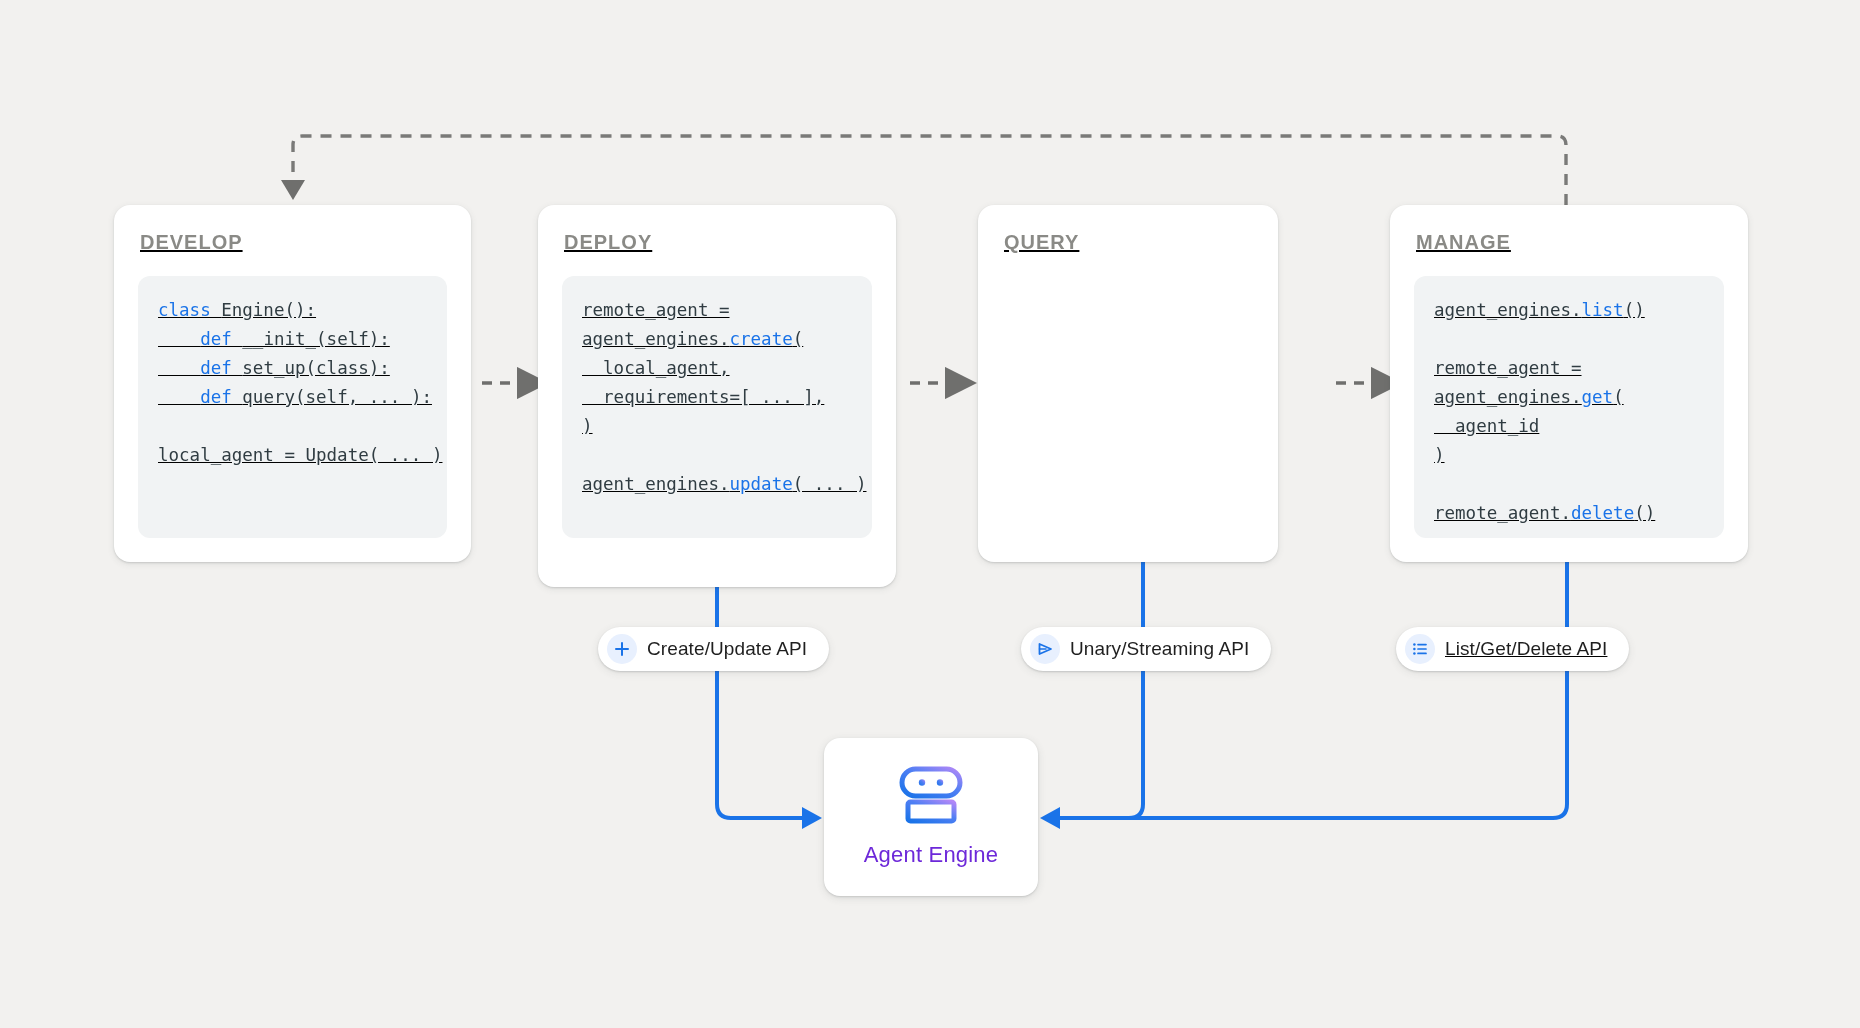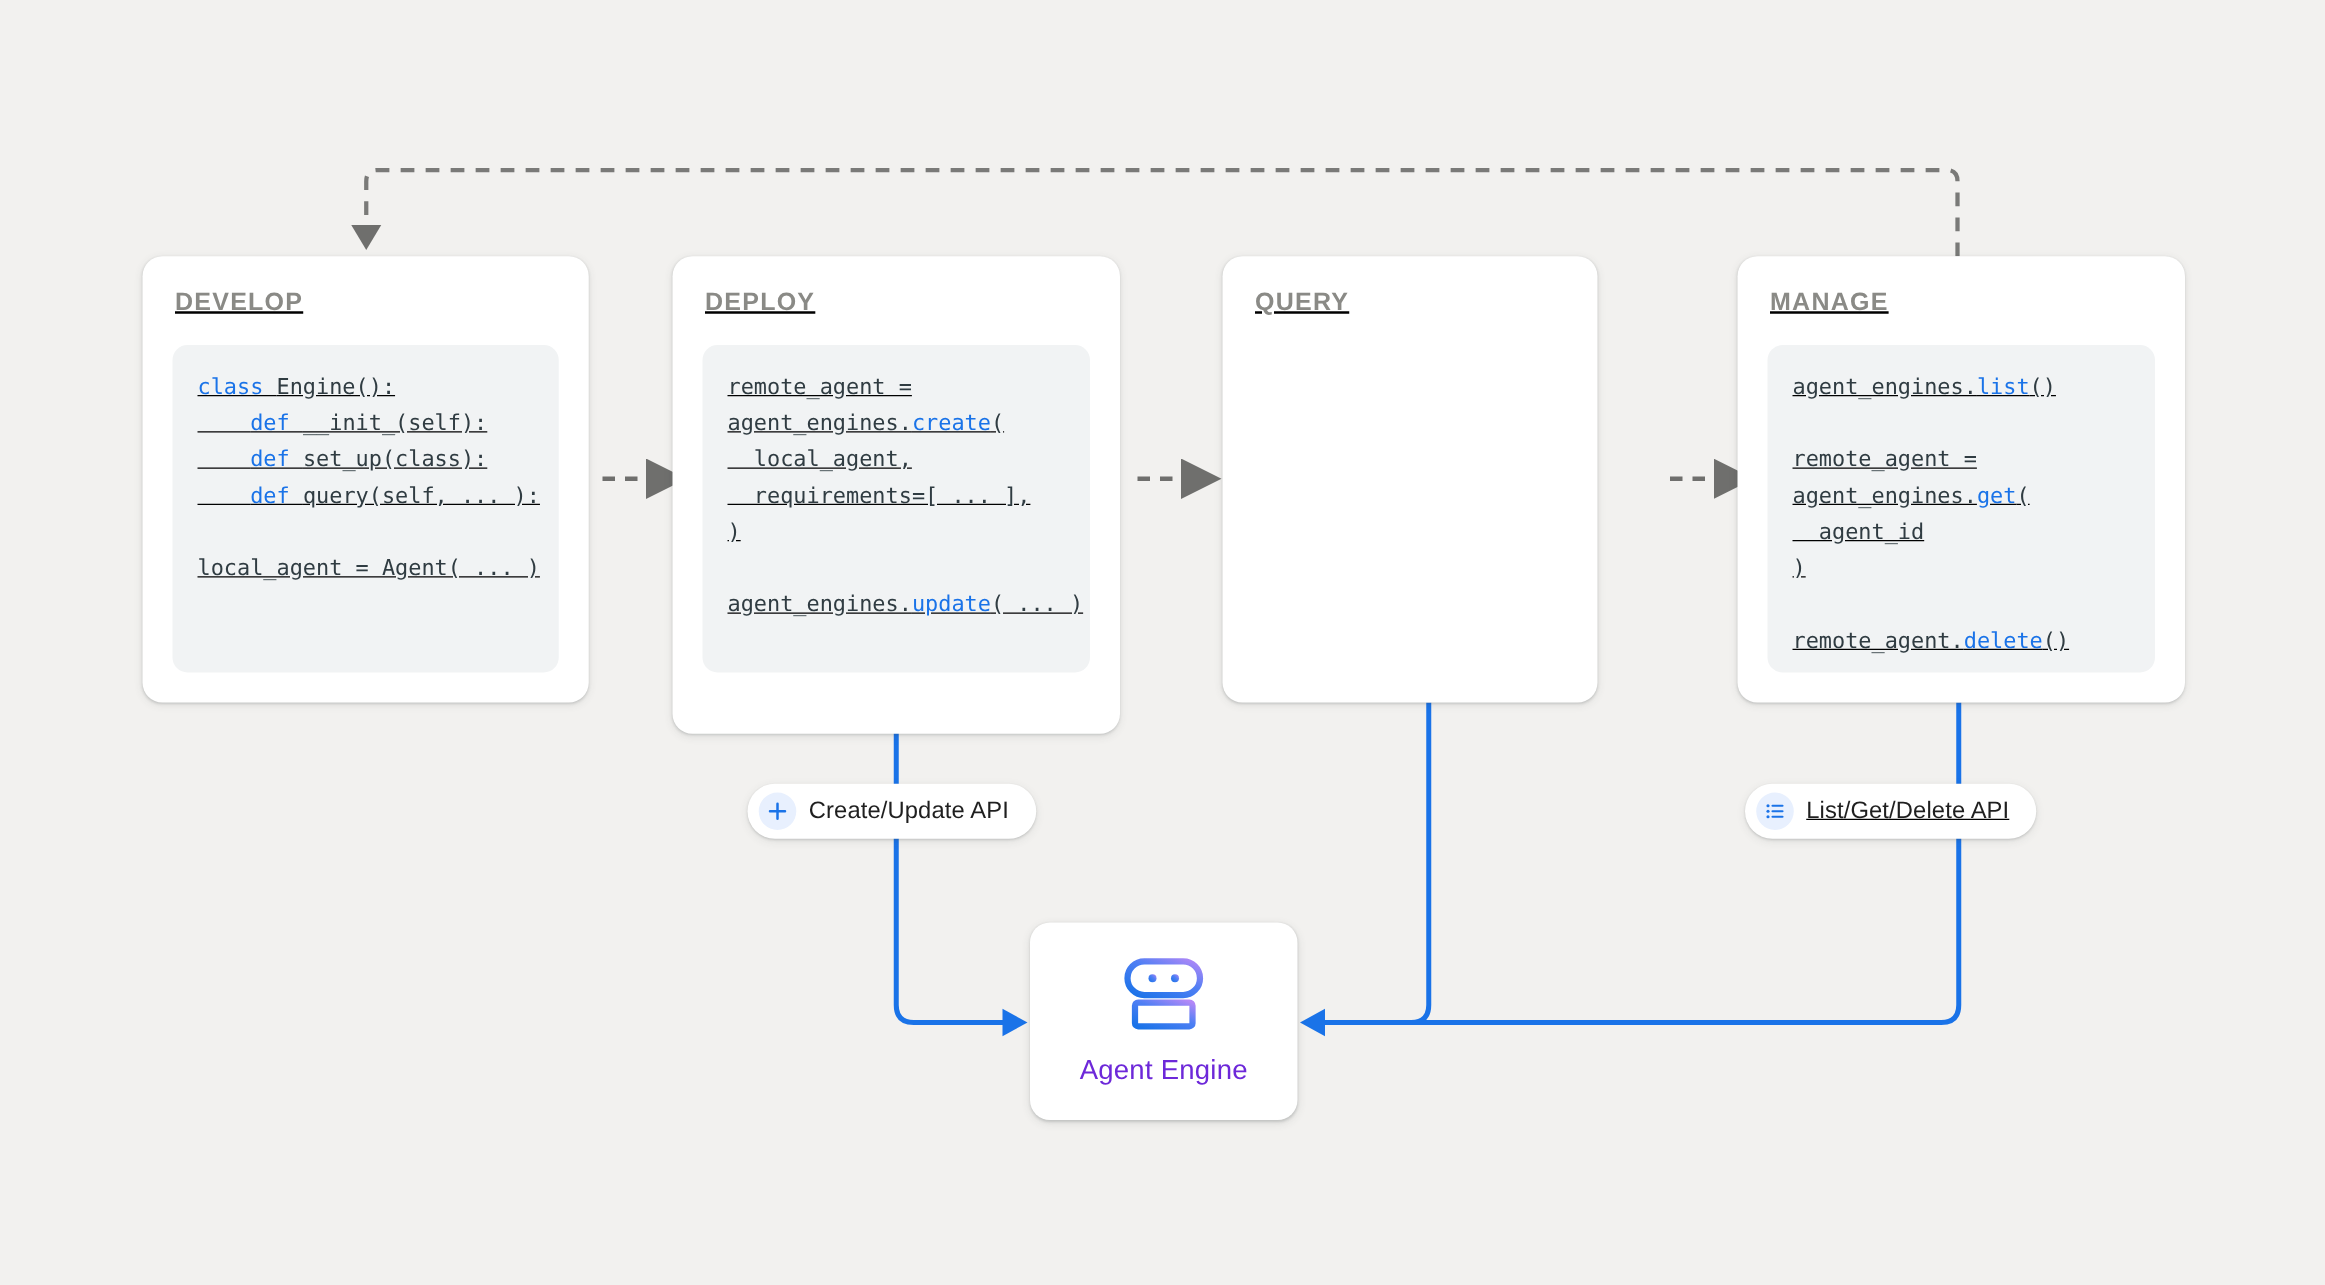--- a/index.html
+++ b/index.html
@@ -156,21 +156,21 @@
     </g>
   </svg>
 
   <div class="card" style="left:114px; top:205px; width:357px; height:357px;">
     <div class="card-title">DEVELOP</div>
     <div class="code" style="height:262px;"><span class="kw">class </span><span>Engine():</span>
 <span>    </span><span class="kw">def </span><span>__init_(self):</span>
 <span>    </span><span class="kw">def </span><span>set_up(class):</span>
 <span>    </span><span class="kw">def </span><span>query(self, ... ):</span>
 <span></span>
-<span>local_agent = Agent( ... )</span></div>
+<span>local_agent = Update( ... )</span></div>
   </div>
 
   <div class="card" style="left:538px; top:205px; width:358px; height:382px;">
     <div class="card-title">DEPLOY</div>
     <div class="code" style="height:262px;"><span>remote_agent =</span>
 <span>agent_engines.</span><span class="fn">create</span><span>(</span>
 <span>  local_agent,</span>
 <span>  requirements=[ ... ],</span>
 <span>)</span>
 <span></span>
@@ -209,20 +209,29 @@
 
   <div class="pill" style="left:598px; top:627px;">
     <span class="pill-icon">
       <svg width="18" height="18" viewBox="0 0 18 18">
         <path d="M9 3 L9 15 M3 9 L15 9" stroke="#1a73e8" stroke-width="2" stroke-linecap="round"></path>
       </svg>
     </span>
     <span class="pill-label">Create/Update API</span>
   </div>
 
+  <div class="pill" style="left:1021px; top:627px;">
+    <span class="pill-icon">
+      <svg width="18" height="18" viewBox="0 0 18 18">
+        <path d="M3.5 4 L15 9 L3.5 14 Z" fill="none" stroke="#1a73e8" stroke-width="1.8" stroke-linejoin="round"></path>
+        <path d="M3.5 9 L10 9" stroke="#1a73e8" stroke-width="1.6" stroke-linecap="round"></path>
+      </svg>
+    </span>
+    <span class="pill-label">Unary/Streaming API</span>
+  </div>
 
   <div class="pill" style="left:1396px; top:627px;text-decoration:underline;">
     <span class="pill-icon">
       <svg width="18" height="18" viewBox="0 0 18 18">
         <circle cx="3.4" cy="4.6" r="1.25" fill="#1a73e8"></circle>
         <circle cx="3.4" cy="9" r="1.25" fill="#1a73e8"></circle>
         <circle cx="3.4" cy="13.4" r="1.25" fill="#1a73e8"></circle>
         <path d="M7 4.6 L15 4.6 M7 9 L15 9 M7 13.4 L15 13.4" stroke="#1a73e8" stroke-width="1.7" stroke-linecap="round"></path>
       </svg>
     </span>

